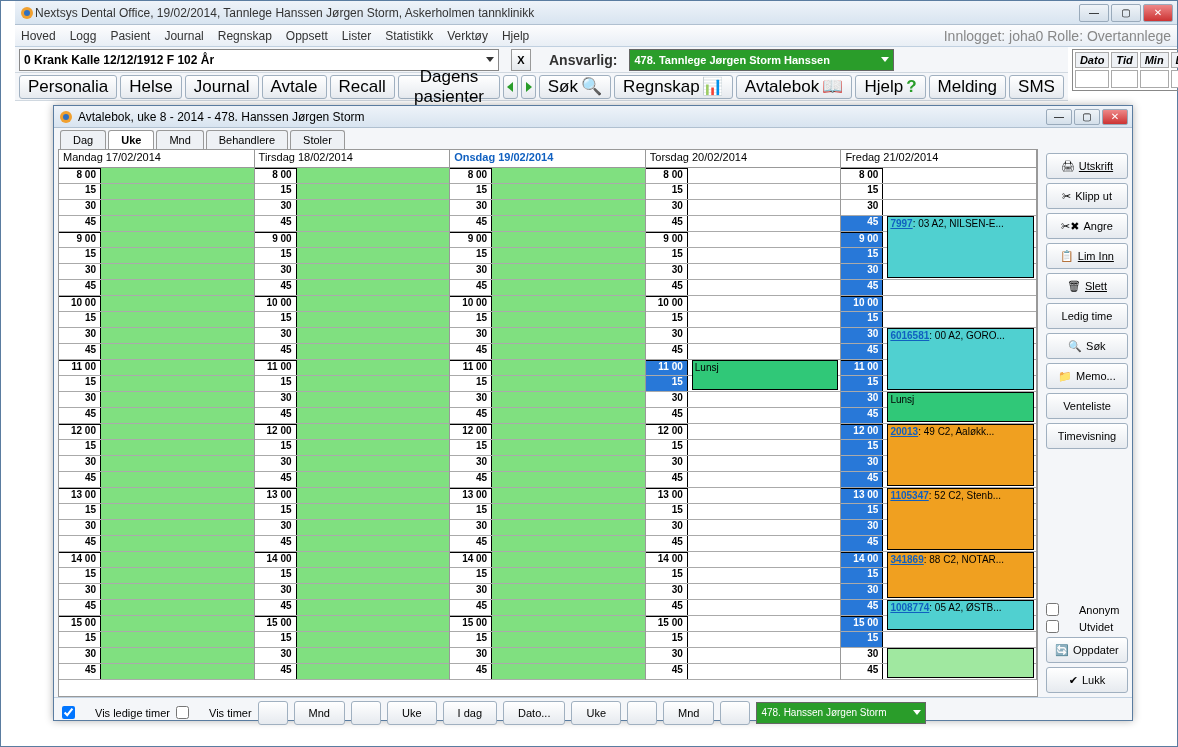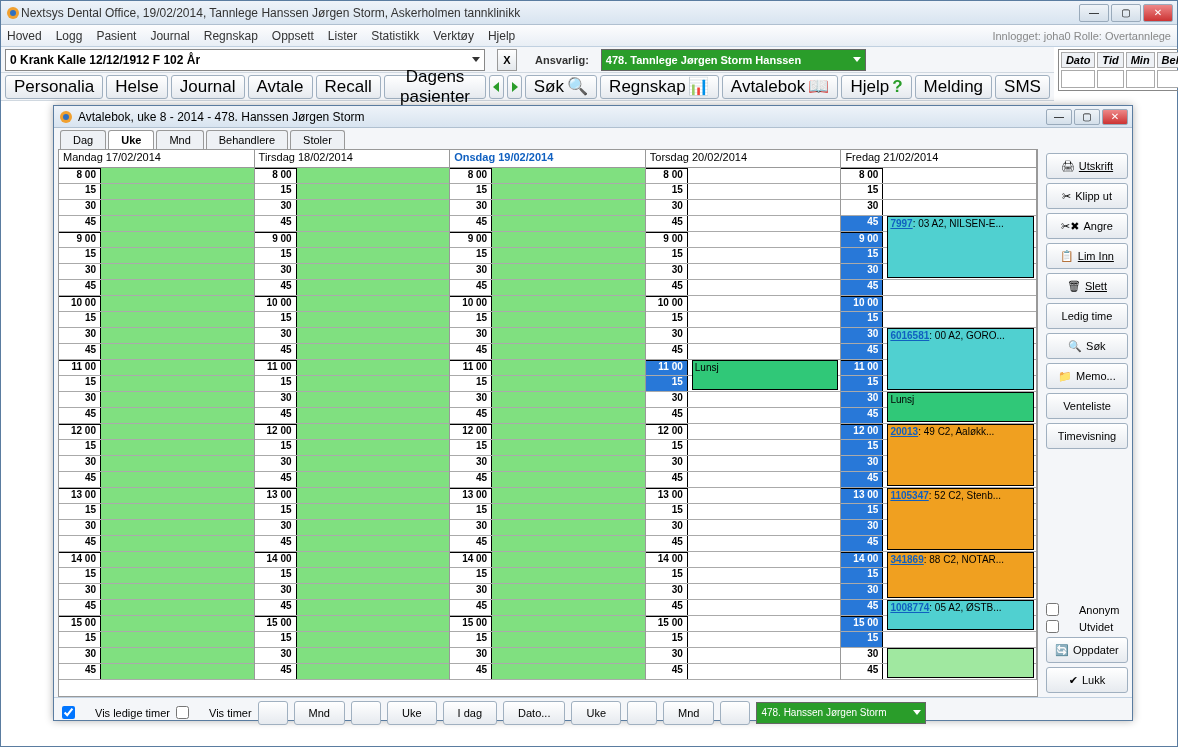--- a/index.html
+++ b/index.html
@@ -1,32 +1,32 @@
 <!DOCTYPE html>
 <html><head>
 <meta charset="utf-8">
 <style>
 * { box-sizing: border-box; margin: 0; padding: 0; font-family: "Segoe UI", Tahoma, sans-serif; }
 body { background: linear-gradient(135deg, #a8c8e8, #7fb3e0); width: 1178px; height: 747px; overflow: hidden; }
 
-.outer-window { position: absolute; top: 0; left: 0; width: 1178px; height: 747px; background: #fff; border: 1px solid #5a7ca0; }
+.outer-window { position: absolute; top: 0; left: 0; width: 1178px; height: 747px; background: #fff; border: 1px solid #5a7ca0; padding-left: 14px; }
 .titlebar { height: 24px; background: linear-gradient(#eef3f9, #d8e4f0); display: flex; align-items: center; padding: 0 4px; border-bottom: 1px solid #b0c0d0; }
 .titlebar .title { font-size: 12px; color: #333; flex: 1; }
 .win-controls { display: flex; gap: 2px; }
 .win-btn { width: 30px; height: 18px; background: linear-gradient(#f0f4f8,#d4dfea); border: 1px solid #9ab; border-radius: 2px; display: flex; align-items: center; justify-content: center; font-size: 10px; cursor: pointer; }
 .win-btn.close { background: linear-gradient(#e88,#c33); color: #fff; }
 
 .menubar { height: 22px; background: linear-gradient(#fdfdfe,#e8eef5); display: flex; align-items: center; padding: 0 6px; font-size: 12px; color: #333; gap: 14px; border-bottom: 1px solid #c0d0e0; }
 .menubar .spacer { flex: 1; }
-.menubar .login { color: #888; font-size: 11px; }
+.menubar .login { color: #888; font-size: 14px; }
 
 .toolbar1 { height: 26px; background: #f4f6f9; display: flex; align-items: center; padding: 2px 4px; gap: 12px; border-bottom: 1px solid #d0d8e0; }
 .patient-combo { flex: 0 0 480px; height: 22px; border: 1px solid #888; background: #fff; font-size: 12px; font-weight: bold; padding: 0 4px; display: flex; align-items: center; justify-content: space-between; }
 .xbtn { width: 20px; height: 22px; background: linear-gradient(#fff,#e4e8ec); border: 1px solid #999; font-size: 11px; font-weight: bold; cursor: pointer; }
-.ansv-label { font-size: 11px; color: #333; font-weight: bold; margin-left: 6px; }
+.ansv-label { font-size: 14px; color: #333; font-weight: bold; margin-left: 6px; }
 .ansv-combo { flex: 0 0 265px; height: 22px; background: #2a9d2a; color: #fff; font-size: 11px; font-weight: bold; padding: 0 4px; display: flex; align-items: center; border: 1px solid #666; justify-content: space-between; }
 .grid-right { margin-left: 10px; border: 1px solid #888; height: 40px; font-size: 11px; }
 .grid-right th, .grid-right td { border: 1px solid #aaa; padding: 1px 4px; font-weight: bold; background: #eef1f5; }
 .grid-right td { background: #fff; height: 18px; }
 
 .toolbar2 { height: 28px; background: #f4f6f9; display: flex; align-items: center; padding: 2px 4px; gap: 3px; border-bottom: 1px solid #d0d8e0; }
 .tb-btn { height: 24px; padding: 0 8px; background: linear-gradient(#fff,#e6eaef); border: 1px solid #a0b0c0; border-radius: 3px; font-size: 17px; cursor: pointer; display: flex; align-items: center; gap: 3px; }
 .nav-btn { width: 22px; padding: 0; justify-content: center; }
 .nav-btn.green svg { fill: #2a9d2a; }
 

